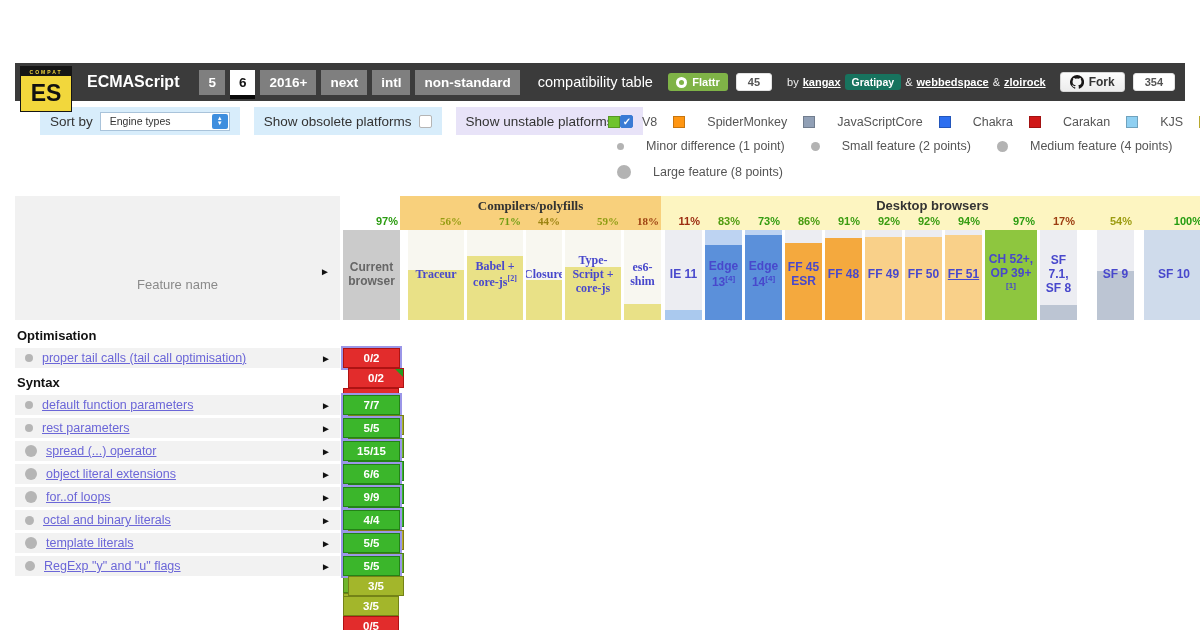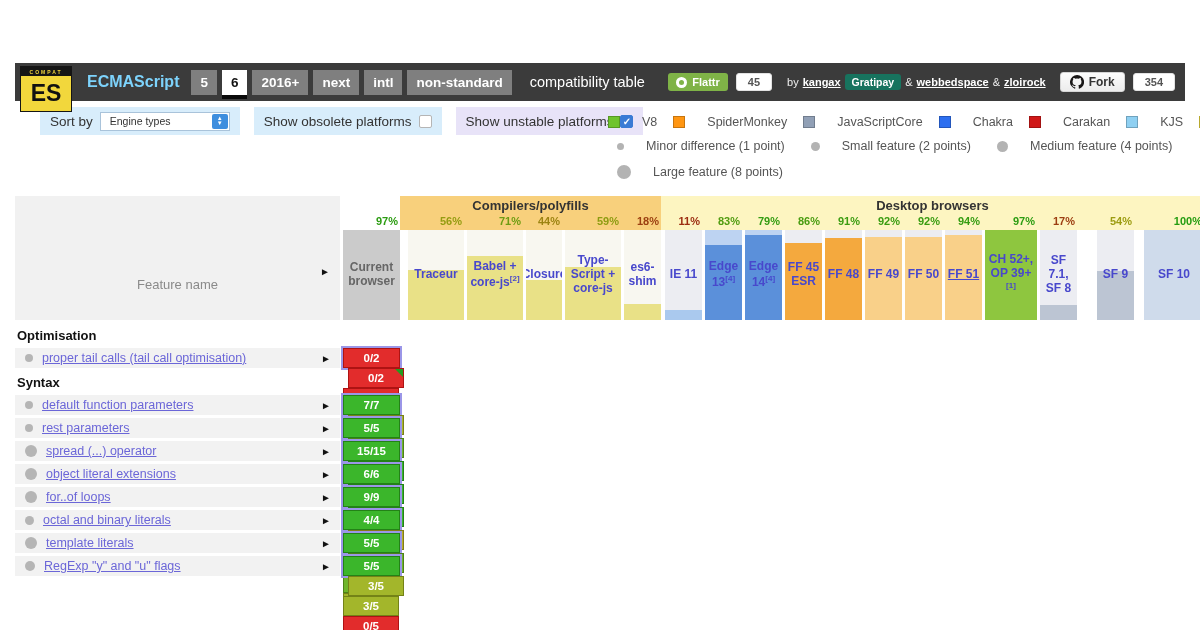--- a/index.html
+++ b/index.html
@@ -6,21 +6,21 @@
   body{width:1200px;height:630px;overflow:hidden;background:#fff;position:relative;
        font-family:"Liberation Sans",sans-serif;}
   
   .topbar{position:absolute;left:15px;top:63px;width:1170px;height:38px;background:#3b3b3b;
           display:flex;align-items:center;box-sizing:border-box;padding:0 10px 0 72px;}
   .logo{position:absolute;left:5px;top:3px;width:52px;height:46px;background:#f2d73c;
         border:1px solid #151515;box-sizing:border-box;z-index:3;}
   .logo-top{background:#151515;color:#f2d73c;font-size:5px;letter-spacing:2px;text-align:center;
             padding:2px 0 1px;font-weight:bold;}
   .logo-es{font-weight:bold;font-size:23px;color:#111;text-align:center;line-height:34px;}
-  .app-title{color:#7dd3fc;font-size:16px;font-weight:bold;margin-right:12px;}
+  .app-title{color:#ffffff;font-size:16px;font-weight:bold;margin-right:20px;}
   .tabs{display:flex;gap:5px;align-items:center;}
   .tab{background:#7f7f7f;color:#fff;font-size:13.5px;font-weight:bold;padding:5px 9px;cursor:pointer;}
   .tab.active{background:#fff;color:#111;box-shadow:0 4px 0 0 #0a0a0a;}
   .subtitle{color:#fff;font-size:14.5px;margin-left:18px;}
   .right-cluster{margin-left:auto;display:flex;align-items:center;gap:5px;}
   .flattr{background:#7fb347;border-radius:3px;color:#fff;font-weight:bold;font-size:11px;
           padding:3px 8px;display:flex;align-items:center;gap:5px;}
   .flattr-circle{width:11px;height:11px;border-radius:50%;background:#fff;position:relative;}
   .flattr-circle::after{content:"";position:absolute;left:3px;top:3px;width:5px;height:5px;
           border-radius:50%;background:#7fb347;}
@@ -206,21 +206,21 @@
       <div class="corner-arrow">►</div>
     </div>
     <div class="chunk" id="chunk0">
         <div class="colstack" style="width: 57px; margin-left: 3px;">
           <div class="pct" style="color: rgb(43, 156, 17);">97%</div>
           <div class="colh" style="background: linear-gradient(to top, rgb(203, 203, 203) 0px, rgb(203, 203, 203) 100%, rgb(236, 237, 242) 100%, rgb(236, 237, 242) 100%); color: rgb(102, 102, 102);">
             <span>Current browser</span>
           </div>
         </div>
       </div>
-    <div class="chunk" id="chunk1" style="background: linear-gradient(rgb(248, 208, 124) 0px, rgb(248, 208, 124) 34px, transparent 34px);">
+    <div class="chunk" id="chunk1" style="background: linear-gradient(rgb(248, 208, 124) 0px, rgb(248, 208, 124) 34px, transparent 34px); font-family: Liberation Serif, serif;">
       <div class="band-label">Compilers/polyfills</div>
     <div class="colstack" style="width: 56px; margin-left: 8px;">
           <div class="pct" style="color: rgb(149, 156, 17);">56%</div>
           <div class="colh" style="background: linear-gradient(to top, rgb(233, 225, 135) 0px, rgb(233, 225, 135) 56%, rgb(248, 247, 240) 56%, rgb(248, 247, 240) 100%); color: rgb(72, 72, 204);">
             <span>Traceur</span>
           </div>
         </div>
         <div class="colstack" style="width: 56px; margin-left: 3px;">
           <div class="pct" style="color: rgb(110, 156, 17);">71%</div>
           <div class="colh" style="background: linear-gradient(to top, rgb(233, 225, 135) 0px, rgb(233, 225, 135) 71%, rgb(248, 247, 240) 71%, rgb(248, 247, 240) 100%); color: rgb(72, 72, 204);">
@@ -254,21 +254,21 @@
             <span>IE 11</span>
           </div>
         </div>
         <div class="colstack" style="width: 37px; margin-left: 3px;">
           <div class="pct" style="color: rgb(80, 156, 17);">83%</div>
           <div class="colh" style="background: linear-gradient(to top, rgb(91, 144, 218) 0px, rgb(91, 144, 218) 83%, rgb(189, 211, 242) 83%, rgb(189, 211, 242) 100%); color: rgb(72, 72, 204);">
             <span>Edge 13<sup>[4]</sup></span>
           </div>
         </div>
         <div class="colstack" style="width: 37px; margin-left: 3px;">
-          <div class="pct" style="color: rgb(50, 156, 17);">79%</div>
+          <div class="pct" style="color: rgb(50, 156, 17);">73%</div>
           <div class="colh" style="background: linear-gradient(to top, rgb(91, 144, 218) 0px, rgb(91, 144, 218) 95%, rgb(189, 211, 242) 95%, rgb(189, 211, 242) 100%); color: rgb(72, 72, 204);">
             <span>Edge 14<sup>[4]</sup></span>
           </div>
         </div>
         <div class="colstack" style="width: 37px; margin-left: 3px;">
           <div class="pct" style="color: rgb(73, 156, 17);">86%</div>
           <div class="colh" style="background: linear-gradient(to top, rgb(244, 169, 62) 0px, rgb(244, 169, 62) 86%, rgb(236, 237, 242) 86%, rgb(236, 237, 242) 100%); color: rgb(72, 72, 204);">
             <span>FF 45 ESR</span>
           </div>
         </div>

